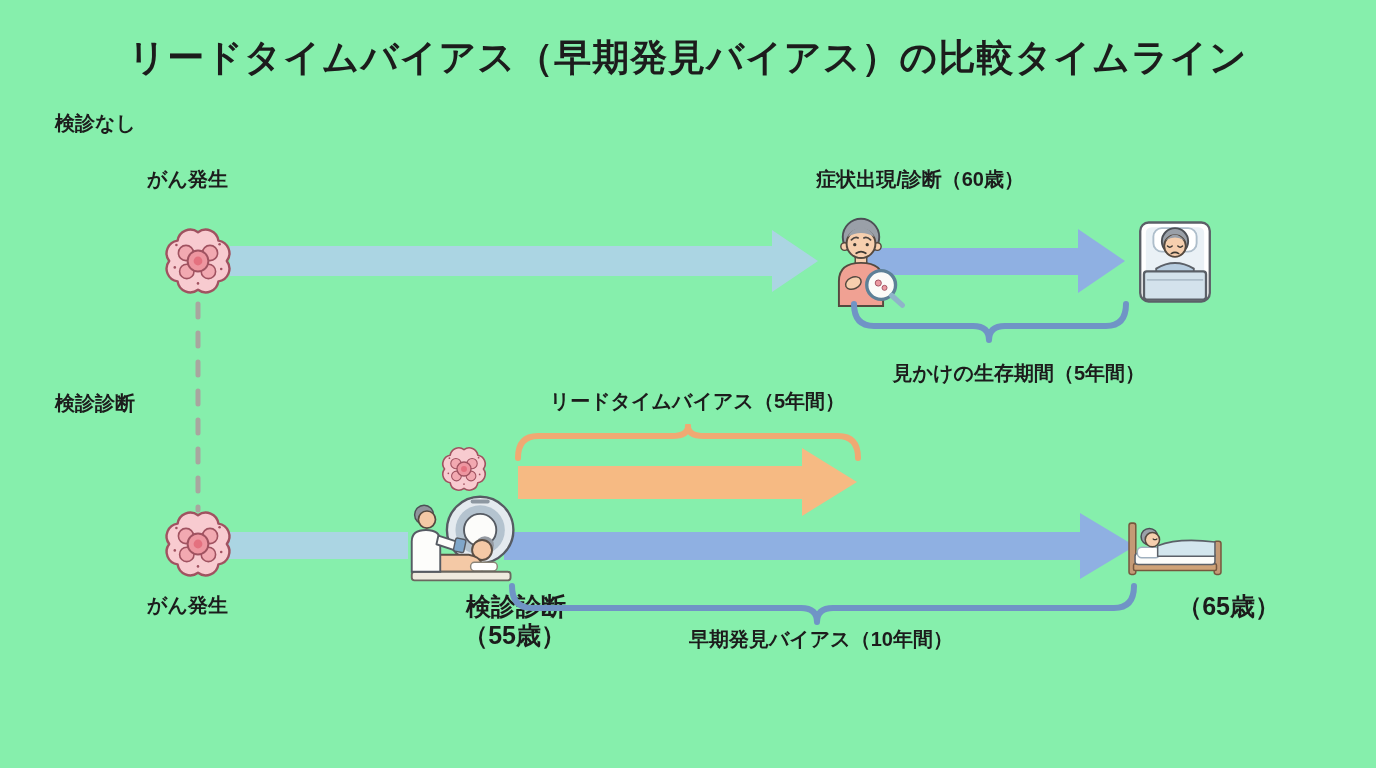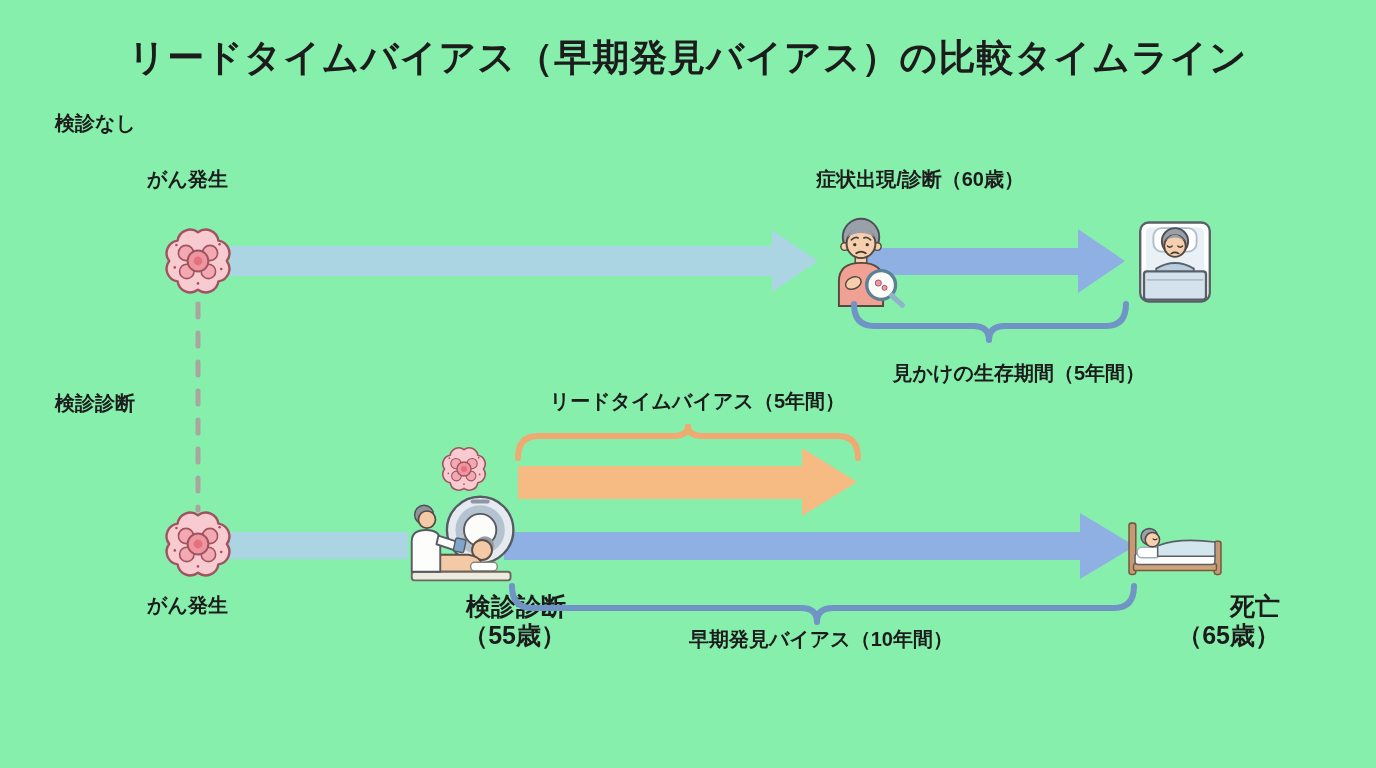--- a/index.html
+++ b/index.html
@@ -168,21 +168,20 @@
   <svg class="icon" style="left:1126px;top:512px;" width="98" height="72">
       <use href="#sym-bed-side"></use>
     </svg>
 
   <div class="lbl" style="left:147px;top:594px;">がん発生</div>
   <div class="lbl ctr" style="left:366px;top:592px;width:200px;font-size:25px;">
     <div>検診診断</div>
     <div>（55歳）</div>
   </div>
   <div class="lbl ctr" style="left:1080px;top:592px;width:200px;font-size:25px;">
-    <div>死亡</div>
     <div>（65歳）</div>
   </div>
 
   <svg class="abs" style="left:506px;top:580px;" width="634" height="48">
     <path d="M6,6 Q6,28 26,28 L295,28 Q311,28 311,42 Q311,28 327,28 L608,28 Q628,28 628,6" fill="none" stroke="#7094c6" stroke-width="6" stroke-linecap="round" stroke-linejoin="round"></path>
   </svg>
   <div class="lbl ctr" style="left:653px;top:628px;width:300px;">早期発見バイアス（10年間）</div>
 
 
 </div>

